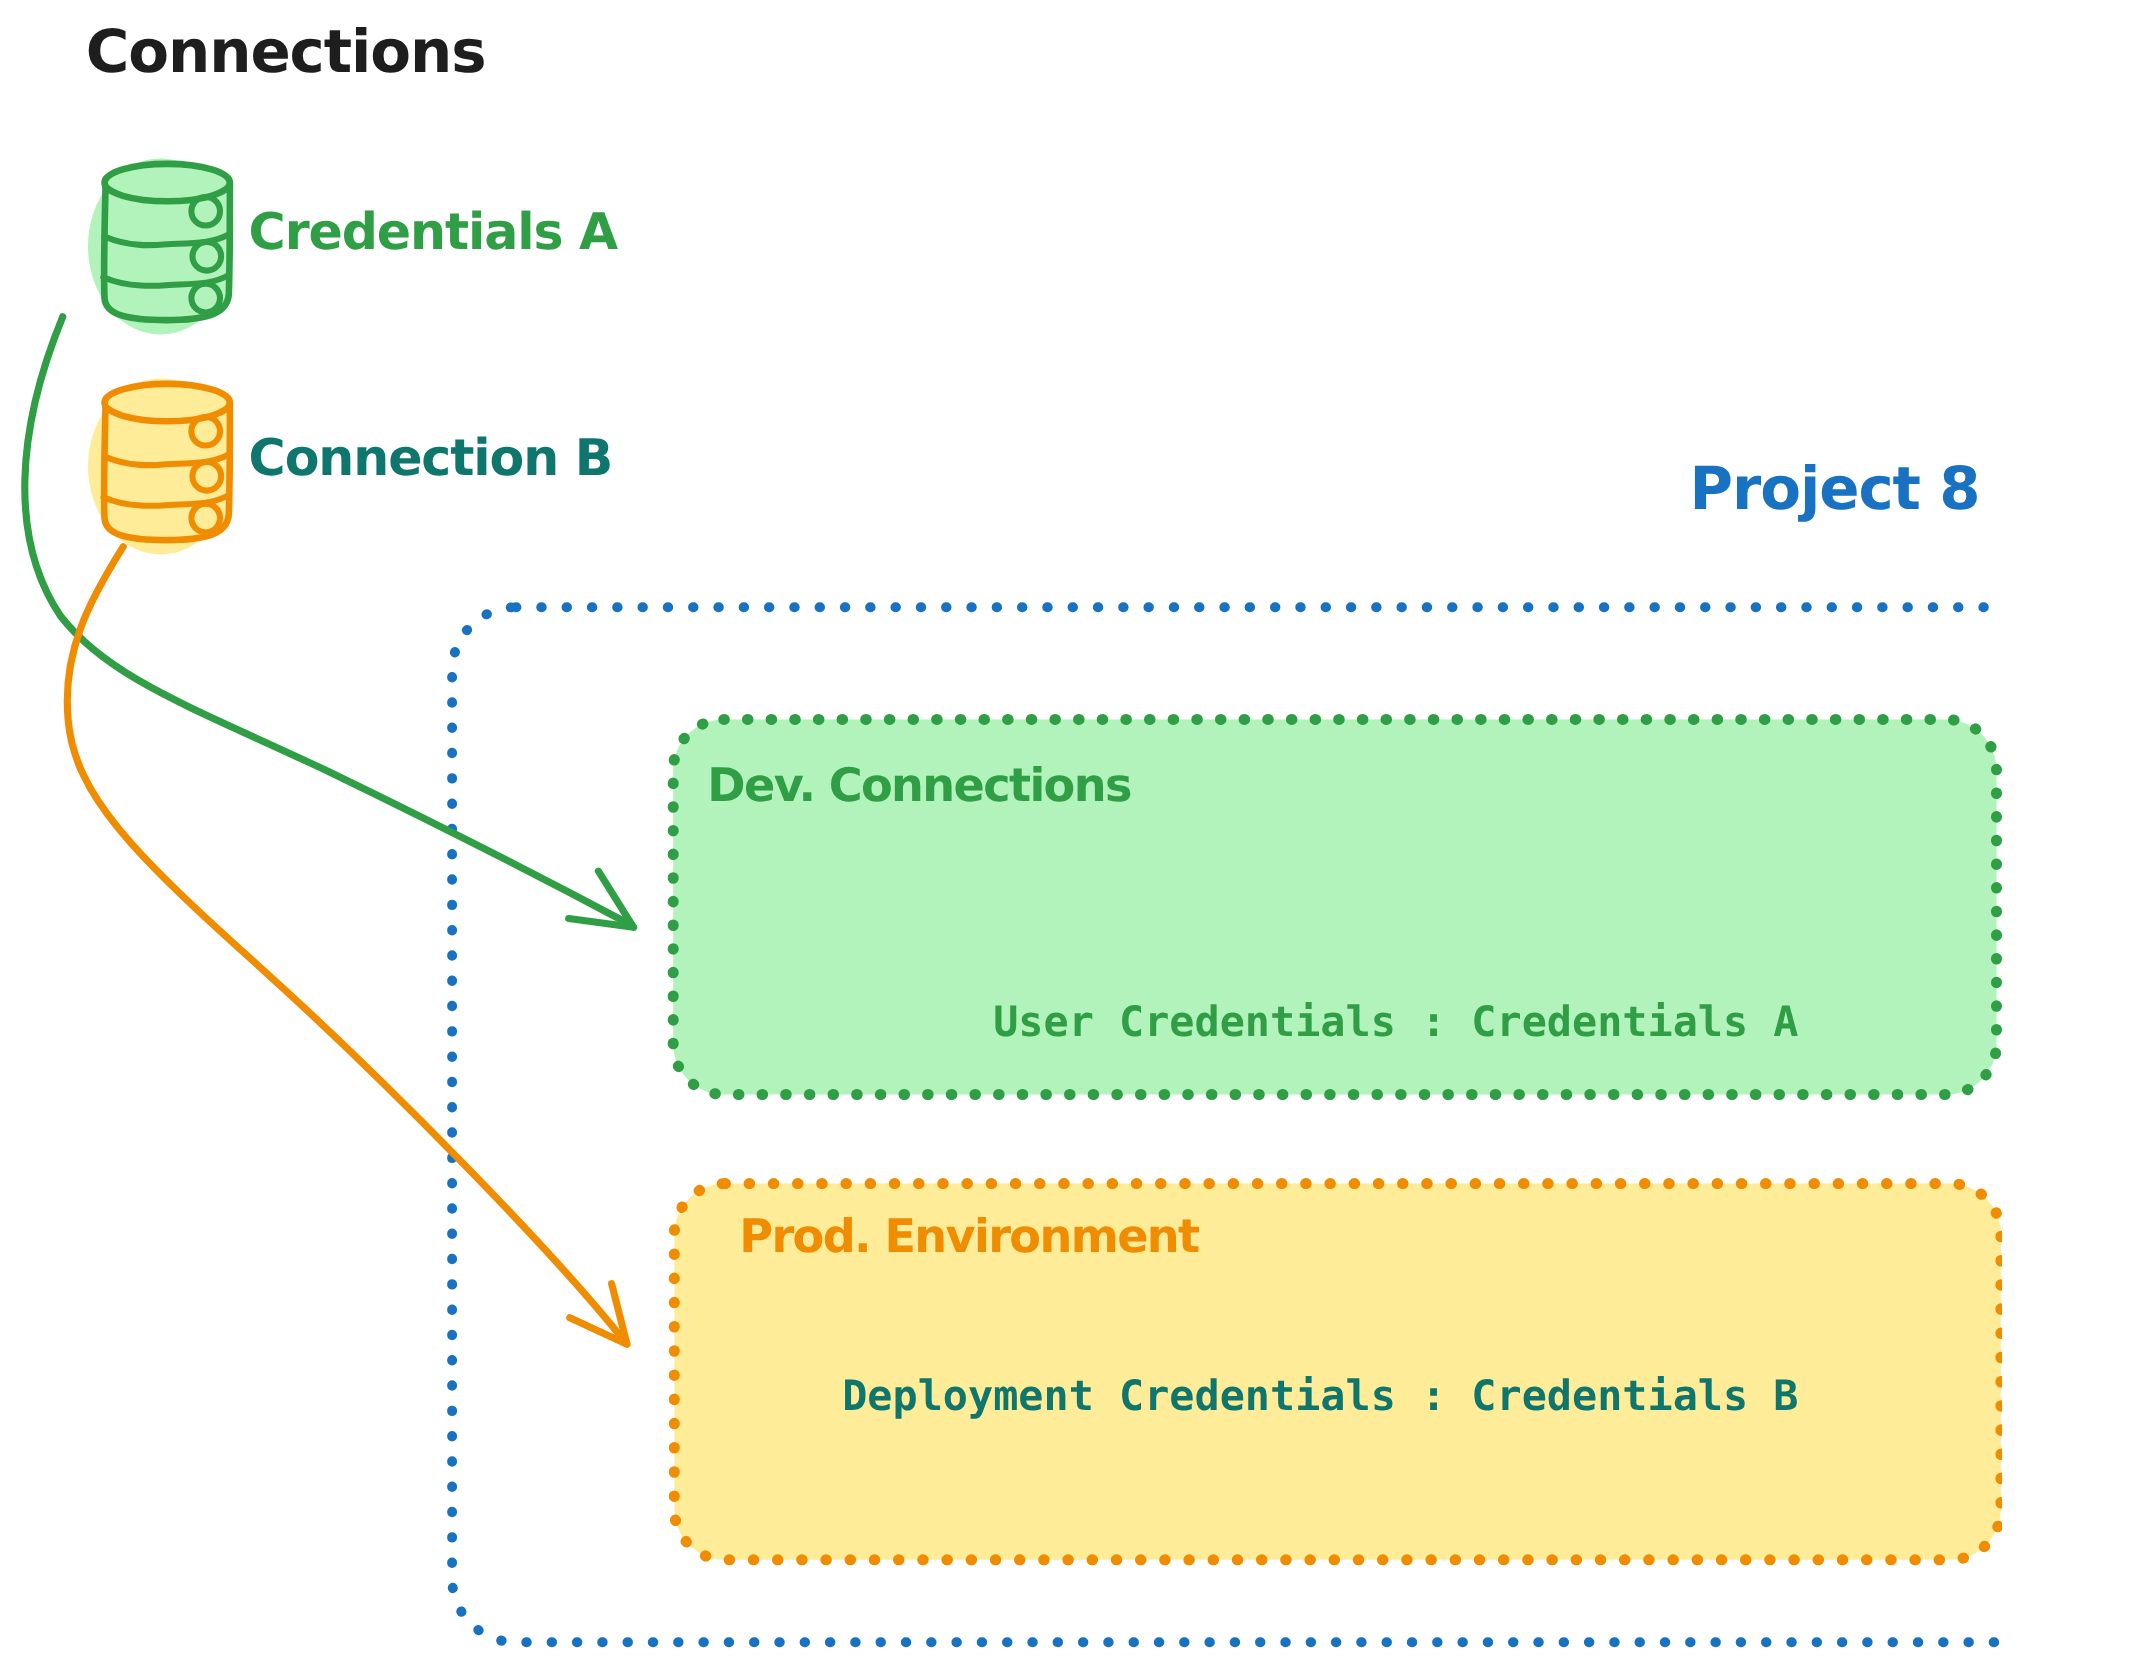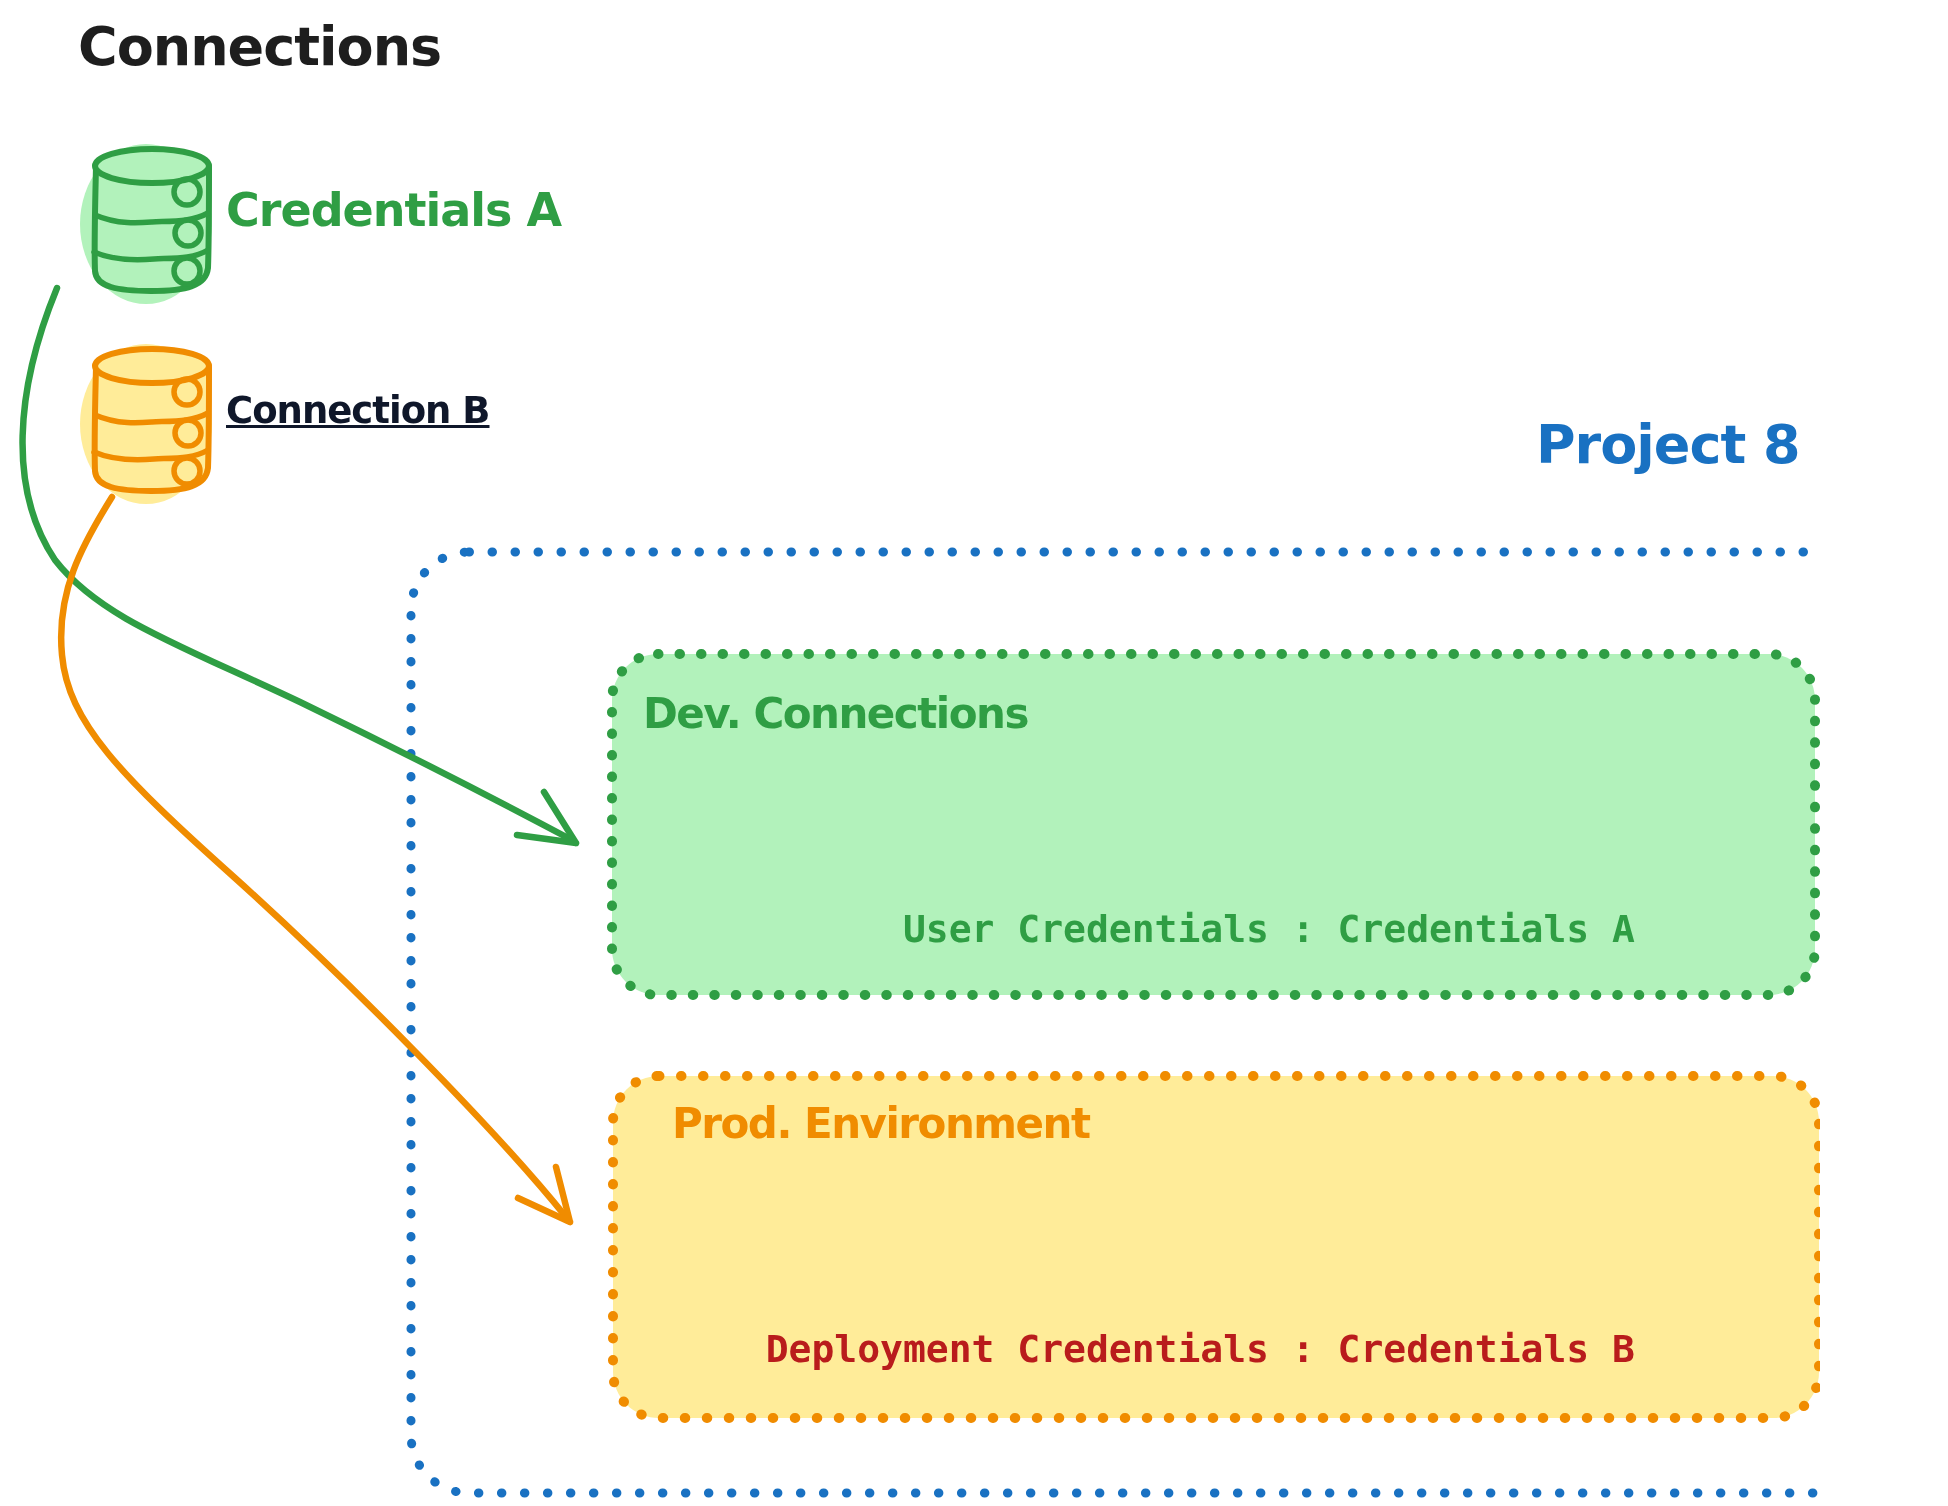--- a/index.html
+++ b/index.html
@@ -7,30 +7,30 @@
     position:relative;
     width:1820px;height:1506px;
     background:#ffffff;
     overflow:hidden;
     font-family:"DejaVu Sans", sans-serif;
   }
   .layer{position:absolute;left:0;top:0;}
   .t{position:absolute;white-space:nowrap;line-height:1.15;font-weight:700;}
   .t-title      {left:78px;  top:16px;   font-size:54px; letter-spacing:-1px; color:#1e1e1e;}
   .t-conn-a     {left:226px; top:184px;  font-size:46px; letter-spacing:-1px; color:#2f9e44;}
-  .t-conn-b     {left:226px; top:390px;  font-size:37px; letter-spacing:-1px; color:#0f172a;text-decoration:underline;}
+  .t-conn-b     {left:226px; top:390px;  font-size:46px; letter-spacing:-1px; color:#0f766e;}
   .t-project    {left:1536px;top:414px;  font-size:54px; letter-spacing:-1px; color:#1971c2;}
   .t-dev-name   {left:643px; top:690px;  font-size:42px; letter-spacing:-1.5px; color:#2f9e44;}
   .t-prod-name  {left:672px; top:1100px; font-size:42px; letter-spacing:-1.5px; color:#f08c00;}
   .t-mono{
     font-family:"DejaVu Sans Mono", monospace;
     font-size:38px;font-weight:700;right:185px;text-align:right;
   }
   .t-dev-cred   {top:908px;  color:#2f9e44;}
-  .t-prod-cred  {top:1328px; color:#b91c1c;}
+  .t-prod-cred  {top:1248px; color:#0f766e;}
 </style>
 </head>
 <body>
 
 <div class="canvas">
 
   <svg class="layer" width="1948" height="1506" viewBox="0 0 1948 1506">
 
     <rect x="411" y="552" width="1515" height="941" rx="58" ry="58" fill="none" stroke-width="9" stroke-linecap="round" stroke-dasharray="0.5 22.5" stroke="#1971c2"></rect>
 

